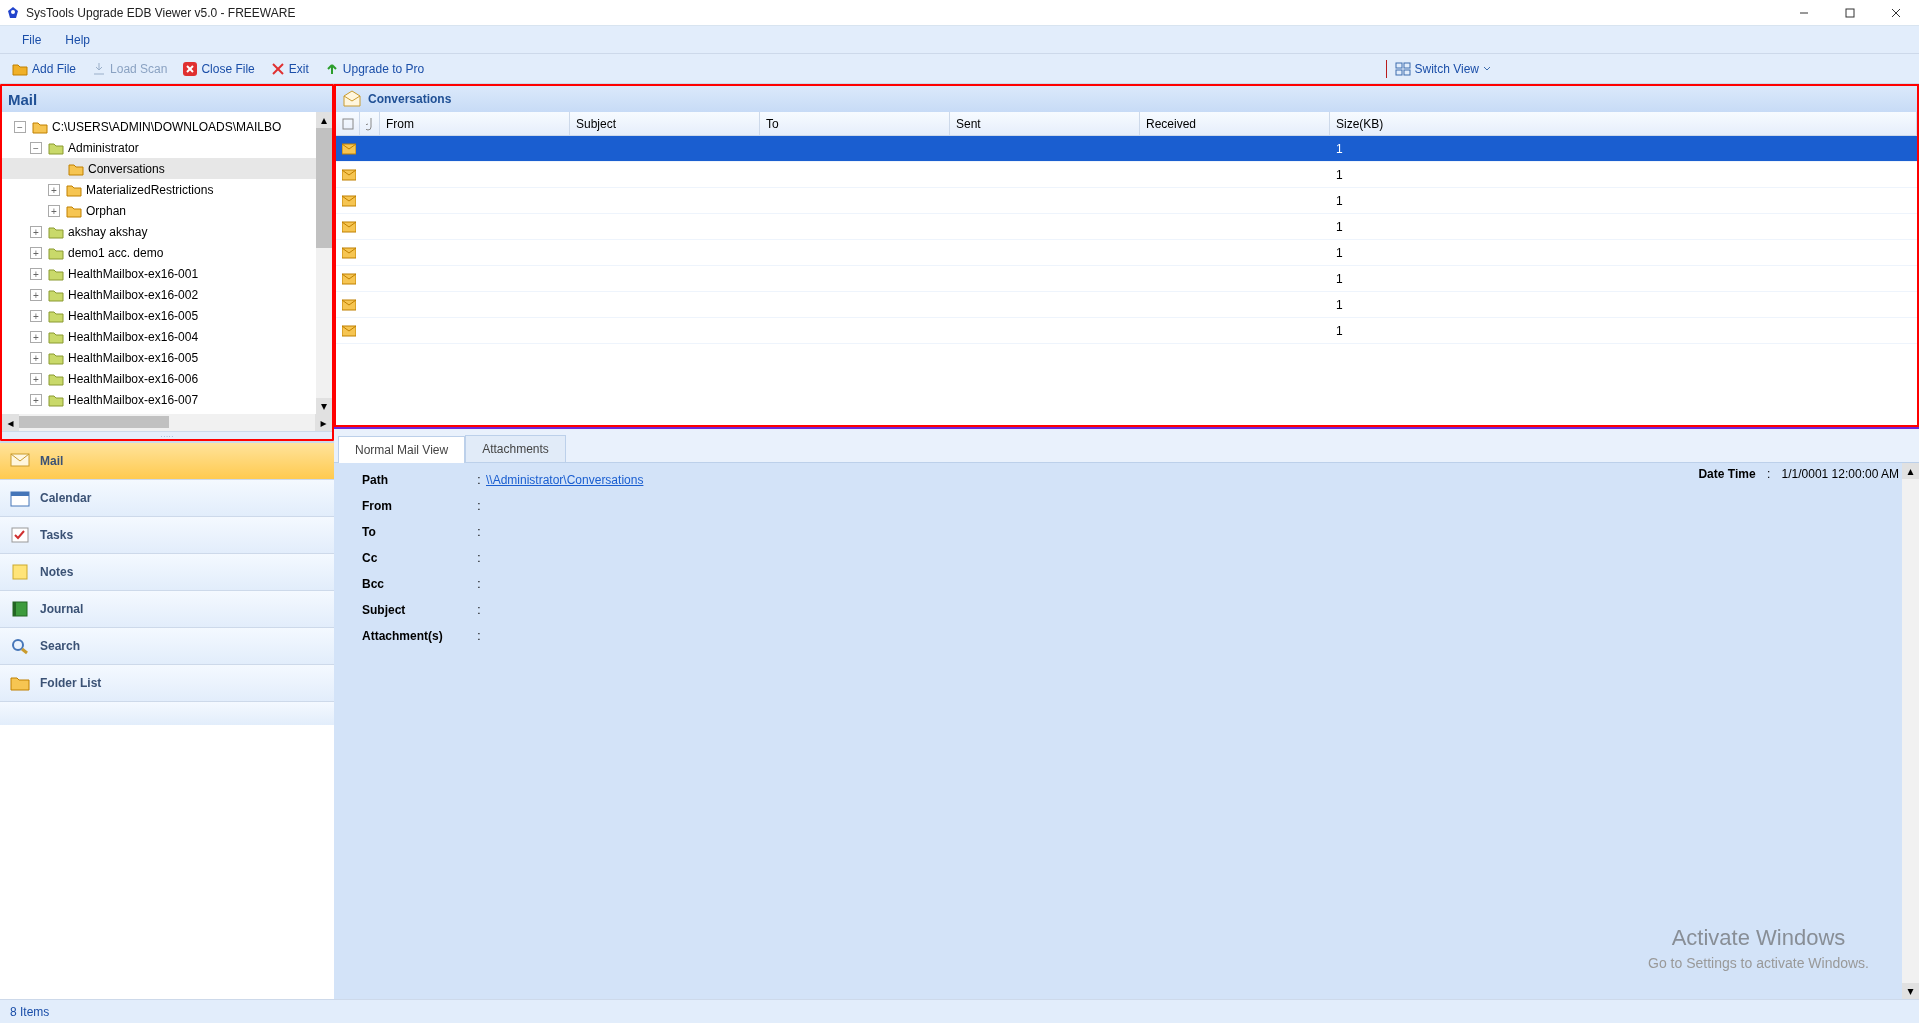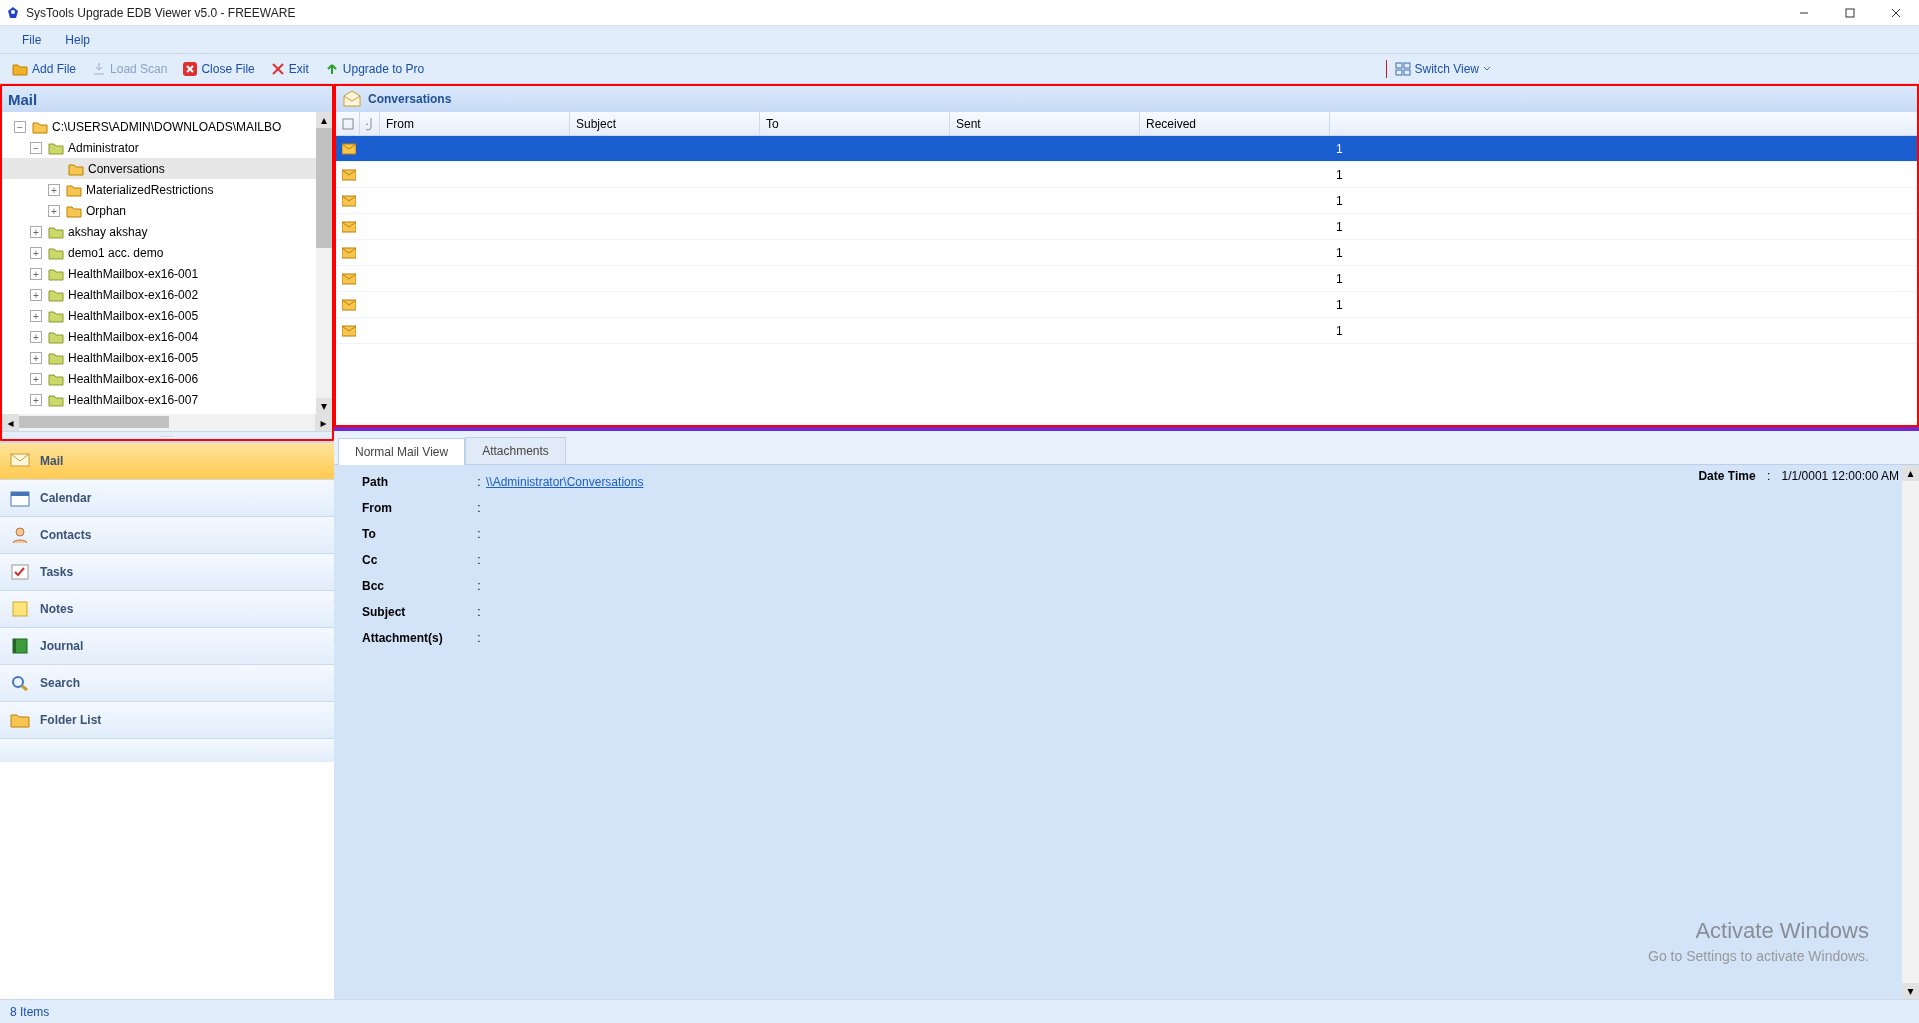--- a/index.html
+++ b/index.html
@@ -58,33 +58,33 @@
   .right-top { border: 2px solid #ff0000; display:flex; flex-direction:column; height: 343px; }
   .conv-header { height: 26px; background: linear-gradient(#dbe9fb,#c7dbf6); display:flex; align-items:center; padding-left:6px; font-weight:bold; color:#205095; font-size:15px; gap:6px; }
   .grid-hdr { height: 24px; background: linear-gradient(#f7fbff,#e6eefb); display:flex; border-bottom:1px solid #cdd9ea; }
   .grid-hcell { border-right: 1px solid #cdd9ea; padding-left: 6px; display:flex; align-items:center; color:#000; }
   .grid-body { flex:1; background:#fff; overflow:auto; }
   .grid-row { height: 26px; display:flex; border-bottom:1px solid #eef4fc; align-items:center; }
   .grid-row.sel { background: #1a5ed0; color:#fff; }
   .grid-cell { padding-left: 6px; }
 
   
-  .preview { flex:1; display:flex; flex-direction:column; border-top:4px solid #6d28d9; background:#e9f1fc; }
+  .preview { flex:1; display:flex; flex-direction:column; border-top:2px solid #6d28d9; background:#e9f1fc; }
   .tabs { height: 34px; background:#e9f1fc; display:flex; align-items:flex-end; padding-left:4px; border-bottom:1px solid #bcd0ea; }
   .tab { padding: 6px 16px; border:1px solid #bcd0ea; border-bottom:none; margin-right:0; background:#e1ebf8; color:#444; }
   .tab.active { background:#fff; font-weight:normal; position:relative; top:1px; }
   .preview-body { flex:1; background:#d3e3f8; padding:4px 28px; position:relative; }
   .prow { display:flex; align-items:center; height: 26px; }
   .plabel { width: 110px; font-weight:bold; color:#000; }
   .pcolon { width: 14px; color:#000; text-align:center; }
   .plink { color:#1a5ed0; text-decoration:underline; }
   .datecol { position:absolute; right:20px; top:4px; display:flex; gap:6px; }
   .datecol .plabel { width:auto; }
 
-  .watermark { position:absolute; right:50px; bottom:35px; text-align:right; color:#7c8592; }
+  .watermark { position:absolute; right:50px; bottom:28px; text-align:center; color:#7c8592; }
   .watermark .wm1 { font-size: 22px; color:#888e96; } 
   .watermark .wm2 { font-size: 14px; color:#999; margin-top:4px; }
   .preview-scroll { position:absolute; right:0; top:0; width:17px; height:100%; background:#f1f1f1; display:flex; flex-direction:column; justify-content:space-between; }
 
   
   .statusbar { height: 24px; background: #e2edfb; border-top:1px solid #cdd9ea; display:flex; align-items:center; padding-left:10px; color:#1a4ea8; }
 
   svg { display:block; }
 </style>
 </head>
@@ -370,29 +370,20 @@
             <svg viewBox="0 0 20 18">
               <rect x="1" y="3" width="18" height="14" fill="#fff" stroke="#4676b8"></rect>
               <rect x="1" y="3" width="18" height="4" fill="#4676b8"></rect>
             </svg>
           </span>
         <span>Calendar</span>
       </div>
       <div class="nav-btn">
         <span class="nav-icon">
             <svg viewBox="0 0 20 18">
-              <circle cx="10" cy="6" r="4" fill="#f4c49b" stroke="#b87a3c"></circle>
-              <path d="M3 17c0-4 14-4 14 0" fill="#f4c49b" stroke="#b87a3c"></path>
-            </svg>
-          </span>
-        <span>Contacts</span>
-      </div>
-      <div class="nav-btn">
-        <span class="nav-icon">
-            <svg viewBox="0 0 20 18">
               <rect x="2" y="2" width="16" height="14" fill="#fff" stroke="#999"></rect>
               <path d="M5 9l3 3 6-7" stroke="#d03030" stroke-width="2" fill="none"></path>
             </svg>
           </span>
         <span>Tasks</span>
       </div>
       <div class="nav-btn">
         <span class="nav-icon">
             <svg viewBox="0 0 20 18">
               <rect x="3" y="2" width="14" height="14" fill="#ffe479" stroke="#cca92e"></rect>
@@ -450,20 +441,21 @@
         <div class="grid-hcell" style="width:20px;">
             <svg width="10" height="14">
               <path d="M5 1v9a3 3 0 1 1-3-3" stroke="#888" fill="none"></path>
             </svg>
           </div>
         <div class="grid-hcell" style="width:190px;">From</div>
         <div class="grid-hcell" style="width:190px;">Subject</div>
         <div class="grid-hcell" style="width:190px;">To</div>
         <div class="grid-hcell" style="width:190px;">Sent</div>
         <div class="grid-hcell" style="width:190px;">Received</div>
+        <div class="grid-hcell" style="flex:1;">Size(KB)</div>
       </div>
       <div class="grid-body" id="grid-body">
           <div class="grid-row sel">
             <div class="grid-cell" style="width:24px;"><span><svg width="14" height="12">
                   <rect x="0" y="1" width="14" height="10" fill="#f6c552" stroke="#c08000"></rect>
                   <path d="M0 1l7 5 7-5" stroke="#c08000" fill="none"></path>
                 </svg></span></div>
             <div class="grid-cell" style="width:20px;"></div>
             <div class="grid-cell" style="width:190px;"></div>
             <div class="grid-cell" style="width:190px;"></div>

